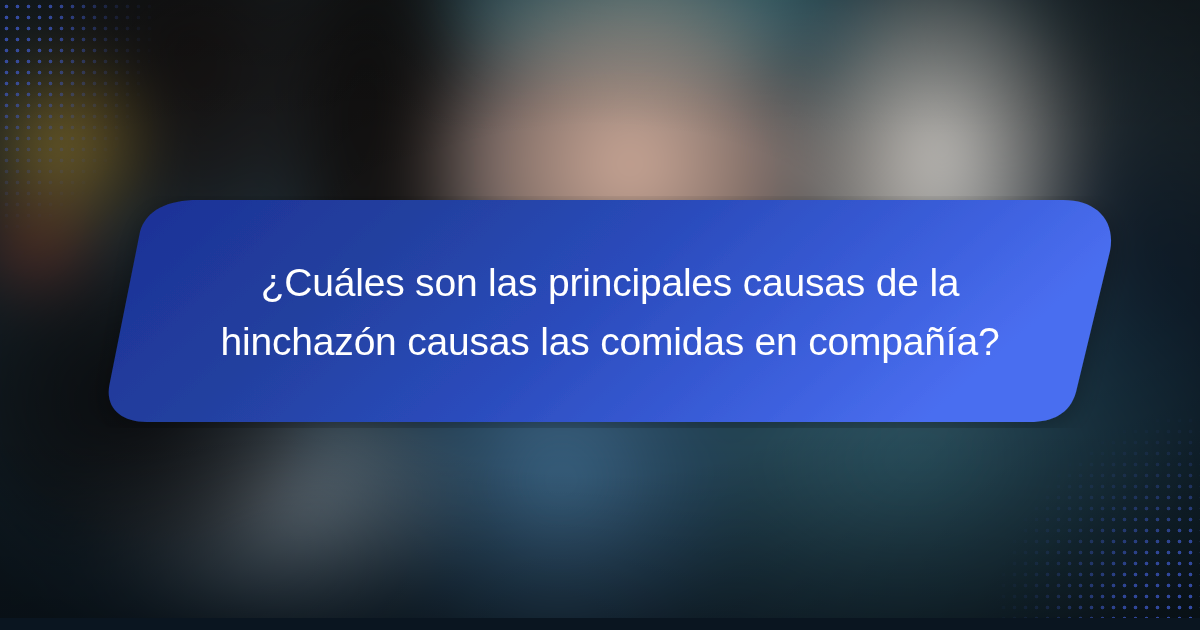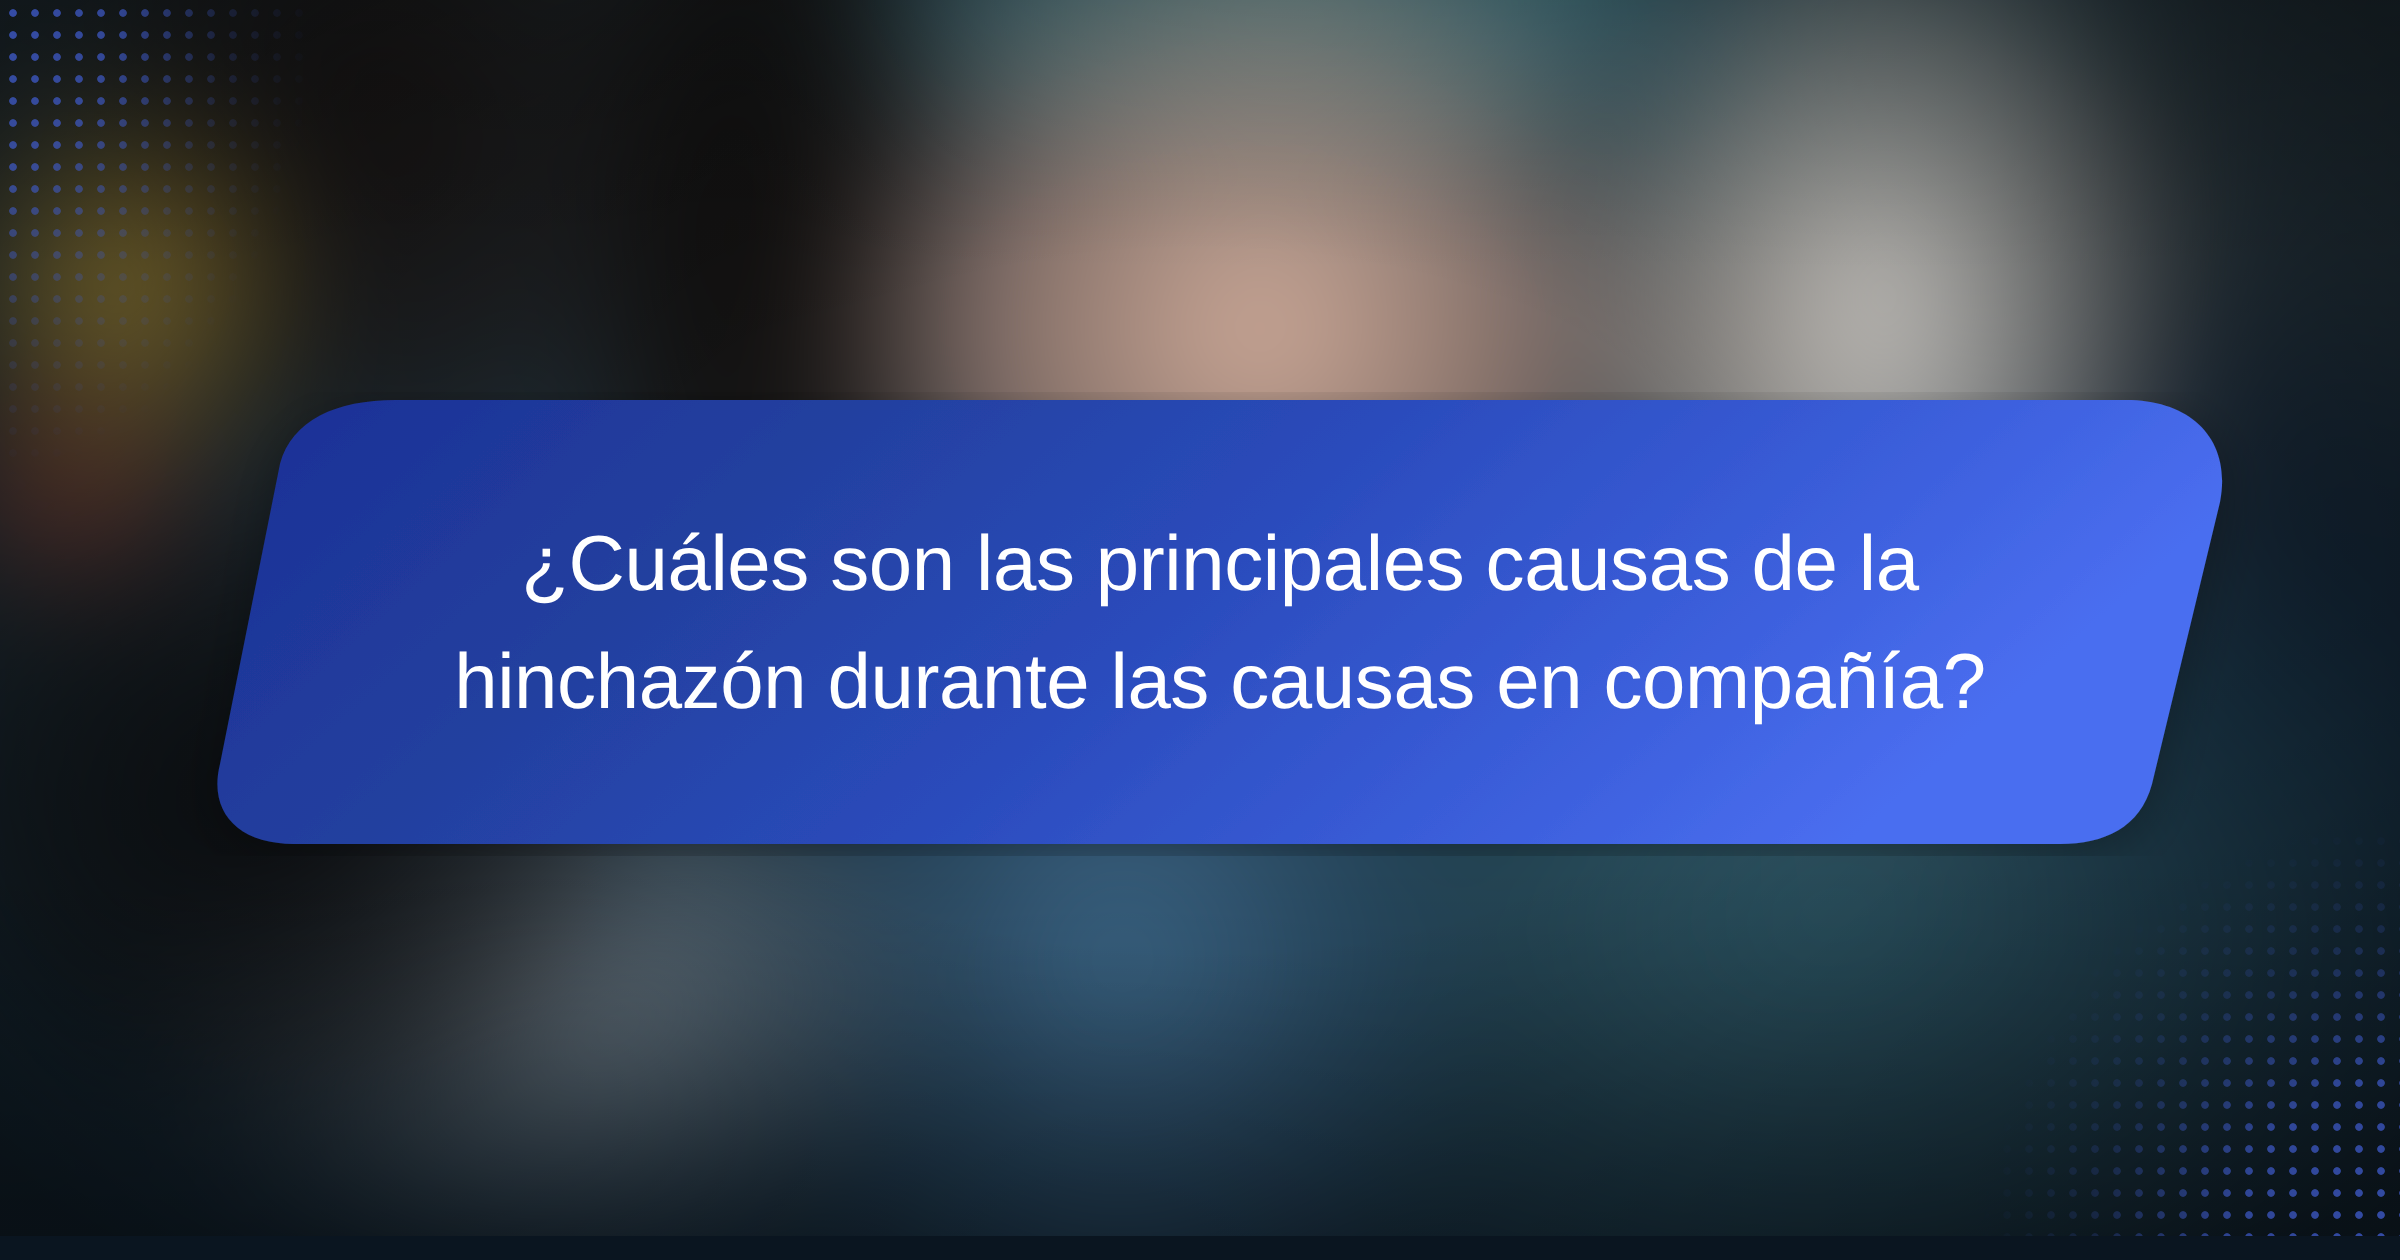--- a/index.html
+++ b/index.html
@@ -150,18 +150,18 @@
           C 1070 218, 1052 226, 1030 226
           L 147 226
           C 119 226, 104 210, 110 186
           L 140 36
           C 146 14, 168 4, 198 4
           Z" fill="url(#cardGrad)" filter="url(#cardShadow)"></path>
     </svg>
 
     <div class="card-text">
       <div class="card-line">¿Cuáles son las principales causas de la</div>
-      <div class="card-line">hinchazón durante las causas en compañía?</div>
+      <div class="card-line">hinchazón causas las comidas en compañía?</div>
     </div>
 
   </div>
 
 </div>
 
 </body></html>

